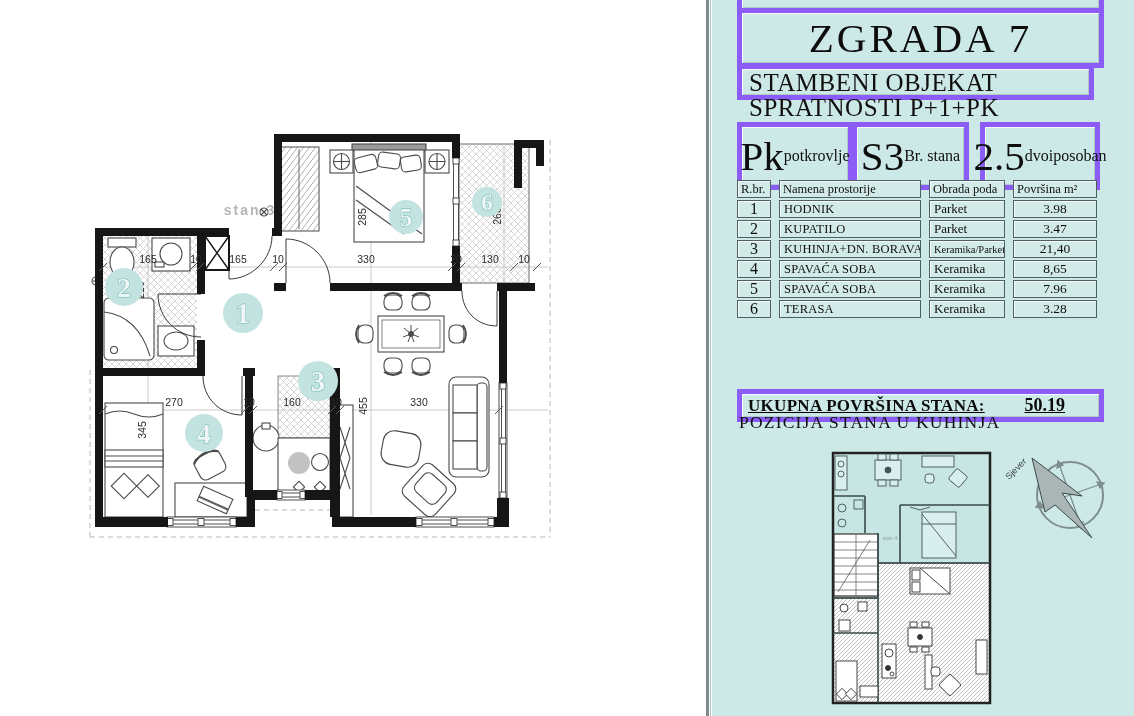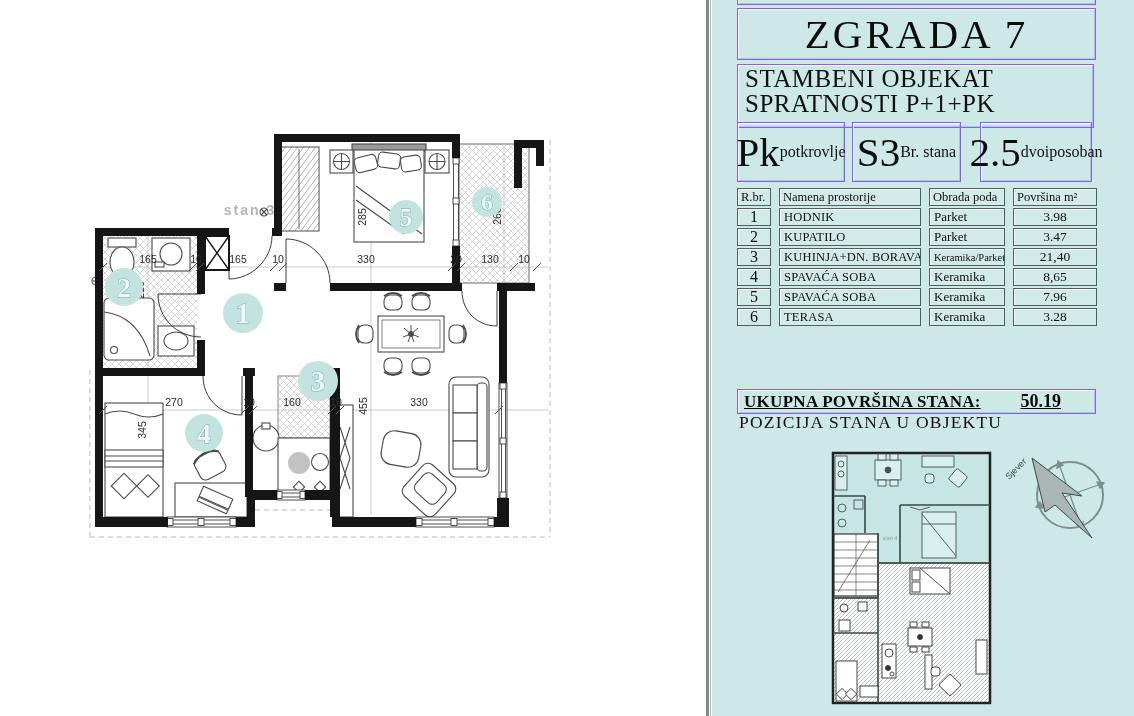--- a/index.html
+++ b/index.html
@@ -2,32 +2,32 @@
 <html><head>
 <meta charset="utf-8">
 <style>
   html,body{margin:0;padding:0;background:#fff;}
   .stage{position:relative;width:1134px;height:716px;background:#fff;overflow:hidden;
          font-family:"Liberation Serif",serif;}
   
   .vline{position:absolute;left:706px;top:0;width:3px;height:716px;background:#7e8c8c;}
   .vline2{position:absolute;left:710px;top:0;width:1px;height:716px;background:#aac2c0;}
   .panel{position:absolute;left:712px;top:0;width:422px;height:716px;background:#cde9e7;}
-  .pbox{position:absolute;border:1px solid #8b5cf6;
+  .pbox{position:absolute;border:5px solid #8b5cf6;
         box-shadow:inset 1px 1px 0 rgba(255,255,255,.8), inset -1px -1px 0 rgba(110,145,145,.35);}
   .cutbox{left:25px;top:-9px;width:357px;height:12px;}
   .titlebox{left:25px;top:8px;width:357px;height:50px;display:flex;align-items:center;justify-content:center;}
   .titlebox span{font-size:41px;letter-spacing:3px;color:#0d0d0d;}
-  .subbox{left:25px;top:64px;width:357px;height:64px;padding:1px 0 7px 7px;box-sizing:border-box;}
+  .subbox{left:25px;top:64px;width:357px;height:36px;padding:1px 0 7px 7px;box-sizing:border-box;}
   .subbox div{font-size:25px;line-height:25px;letter-spacing:.5px;color:#101010;}
   .infobox{top:122px;height:58px;display:flex;align-items:center;justify-content:center;}
   .infobox .big{font-size:41px;line-height:36px;color:#0d0d0d;}
   .infobox .small{font-size:16px;line-height:16px;color:#101010;}
   .ib1{left:25px;width:106px;} .ib2{left:140px;width:107px;} .ib3{left:268px;width:110px;}
-  .rtable{position:absolute;left:25px;top:188px;display:grid;
+  .rtable{position:absolute;left:25px;top:180px;display:grid;
           grid-template-columns:34px 142px 76px 84px;column-gap:8px;row-gap:2px;grid-auto-rows:18px;border-radius:7px;}
   .cell{border:1px solid #4f5f5f;background:#d2ebe9;
         box-shadow:inset 1px 1px 0 rgba(255,255,255,.8);
         display:flex;align-items:center;overflow:hidden;white-space:nowrap;}
   .cell.hd{font-size:12.5px;padding-left:3px;color:#0e0e0e;}
   .cell.num{justify-content:center;font-size:16px;color:#0e0e0e;}
   .cell.name{font-size:12.5px;padding-left:4px;letter-spacing:.2px;color:#0e0e0e;}
   .cell.floor{font-size:13px;padding-left:4px;color:#0e0e0e;}
   .cell.floor.sm{font-size:10.5px;}
   .cell.area{justify-content:center;font-size:13.5px;color:#0e0e0e;}
@@ -454,21 +454,21 @@
       <div class="cell num">6</div>
       <div class="cell name">TERASA</div>
       <div class="cell floor">Keramika</div>
       <div class="cell area">3.28</div>
     </div>
 
     <div class="pbox totalbox">
       <span class="lbl">UKUPNA POVRŠINA STANA:</span>
       <span class="val">50.19</span>
     </div>
-    <div class="poslabel">POZICIJA STANA  U OBJEKTU</div>
+    <div class="poslabel">POZICIJA STANA  U KUHINJA</div>
 
     <svg class="minisvg" width="300" height="268" viewBox="0 0 300 268">
       <defs>
         <pattern id="mh" width="4" height="4" patternUnits="userSpaceOnUse">
           <path d="M0 4 L4 0" stroke="#9fa8a8" stroke-width="0.7" fill="none"></path>
         </pattern>
       </defs>
 
       <g>
 

